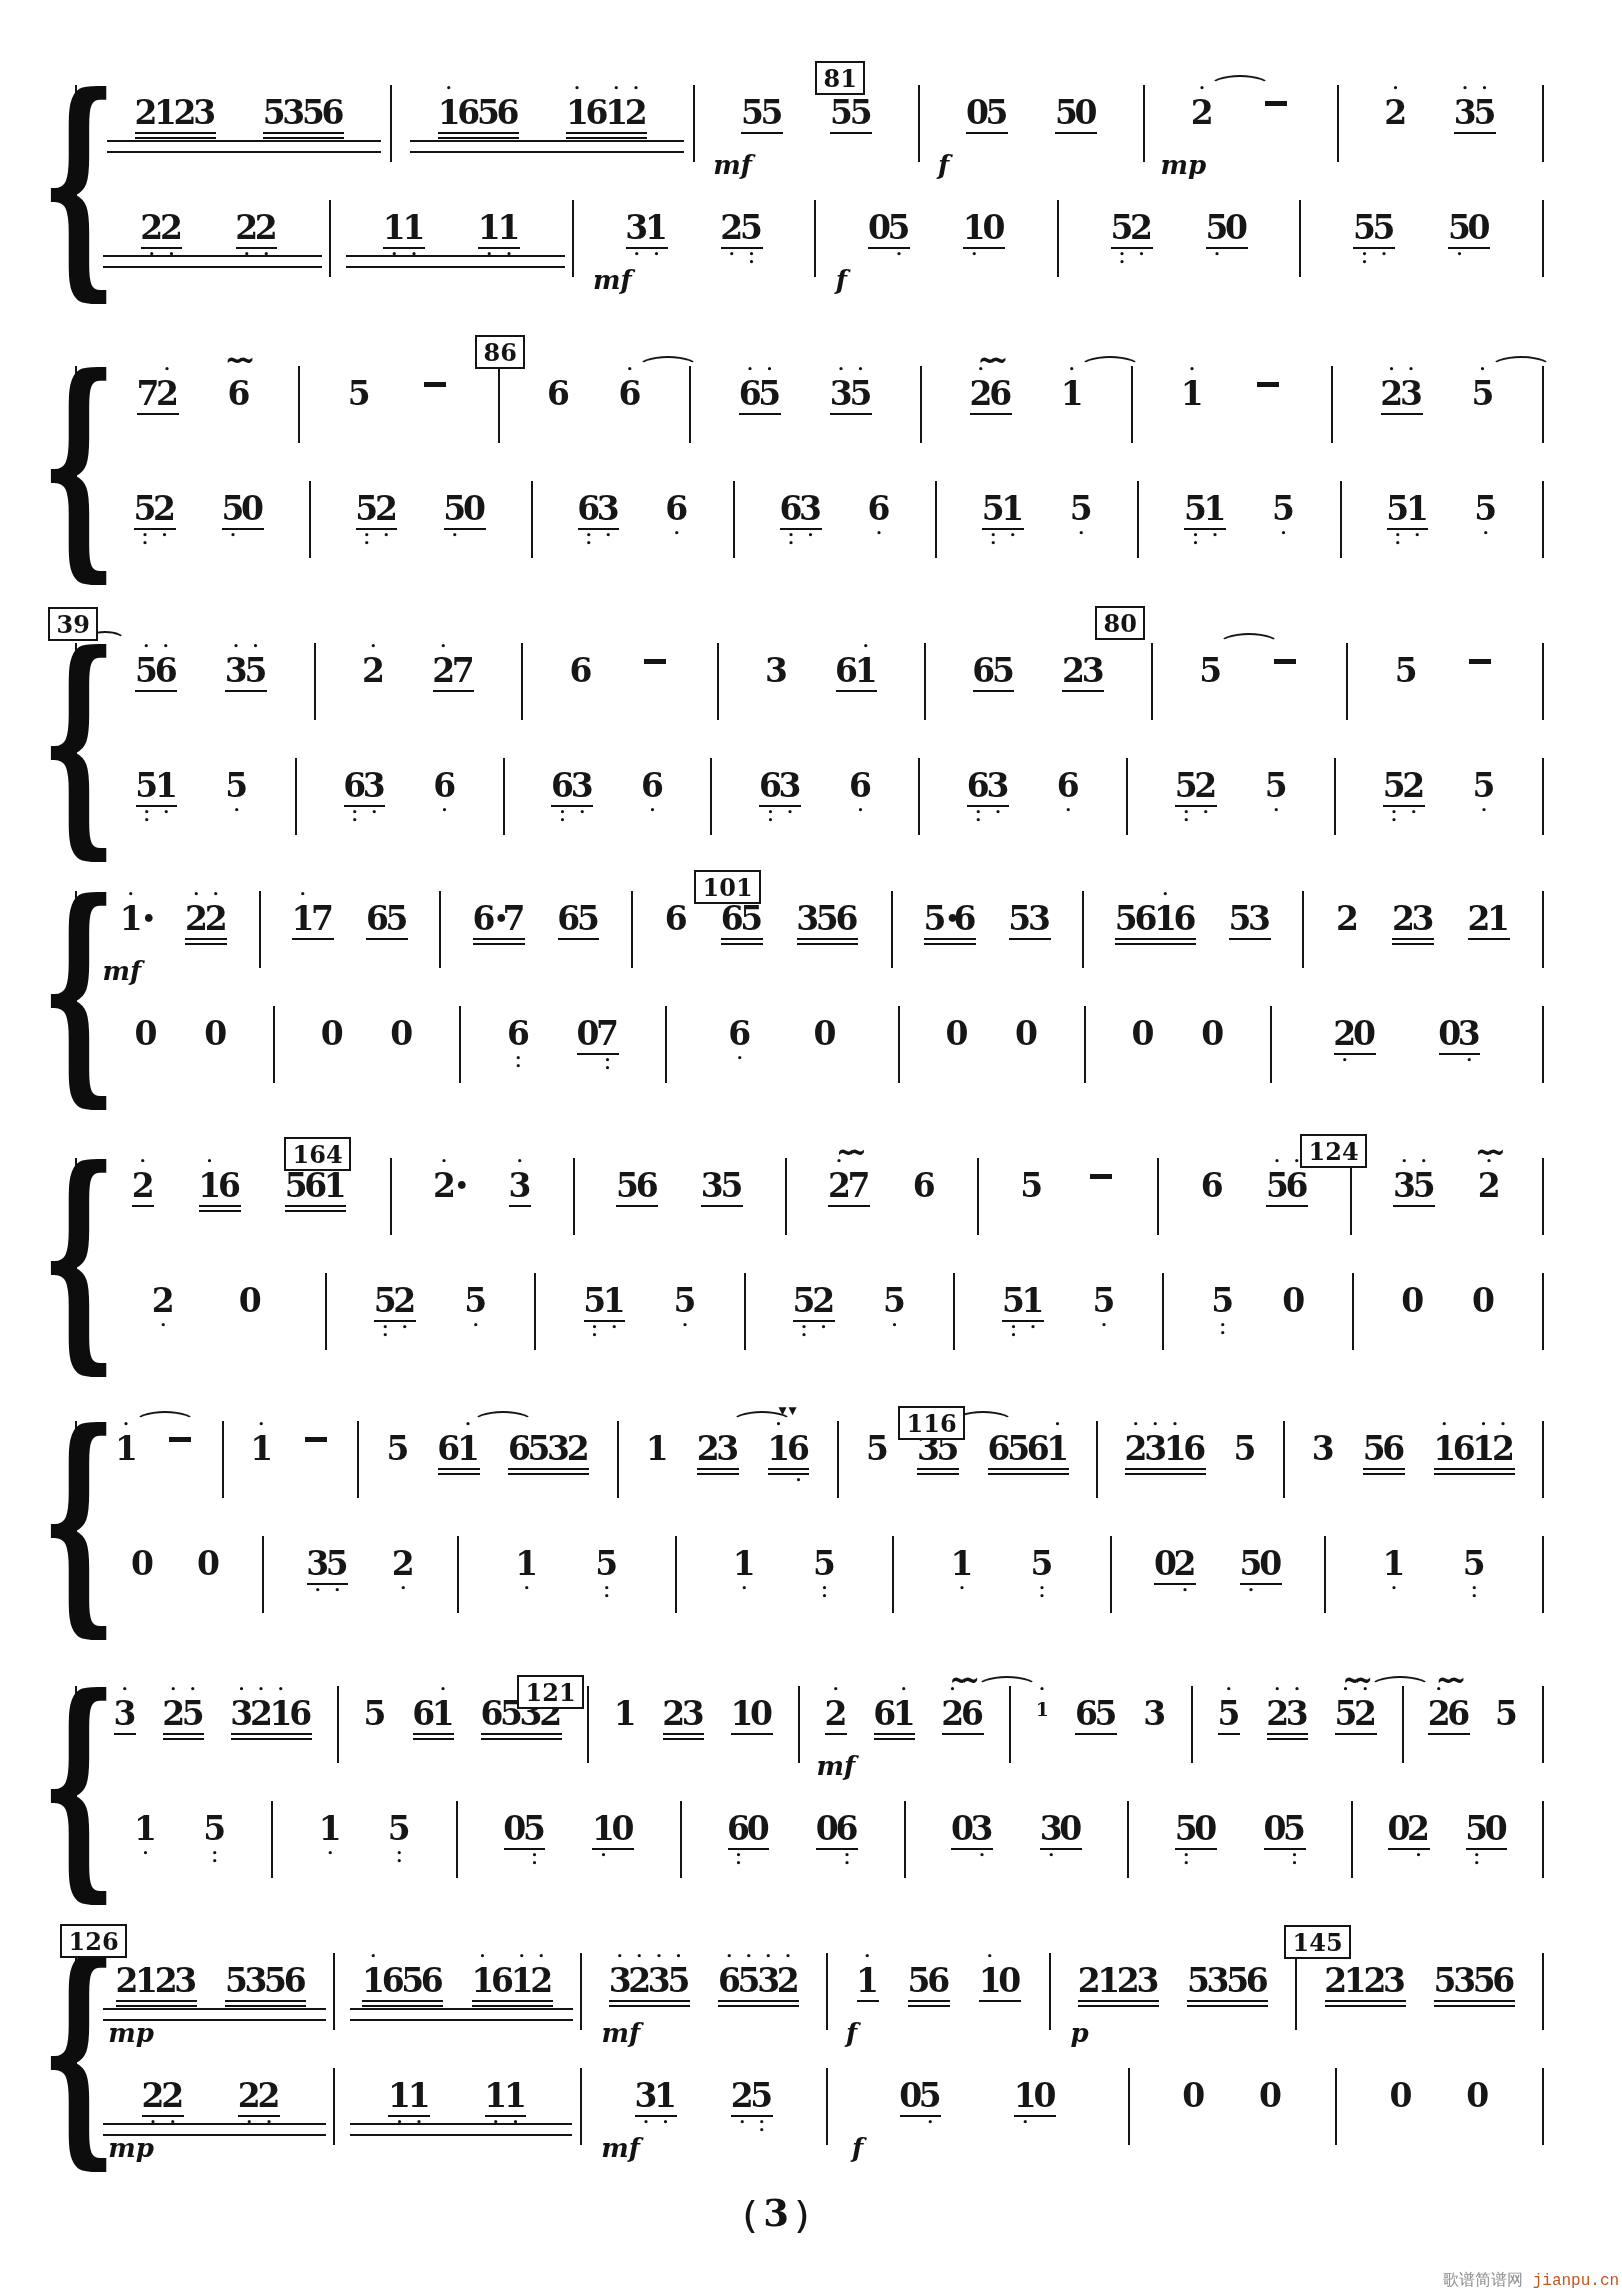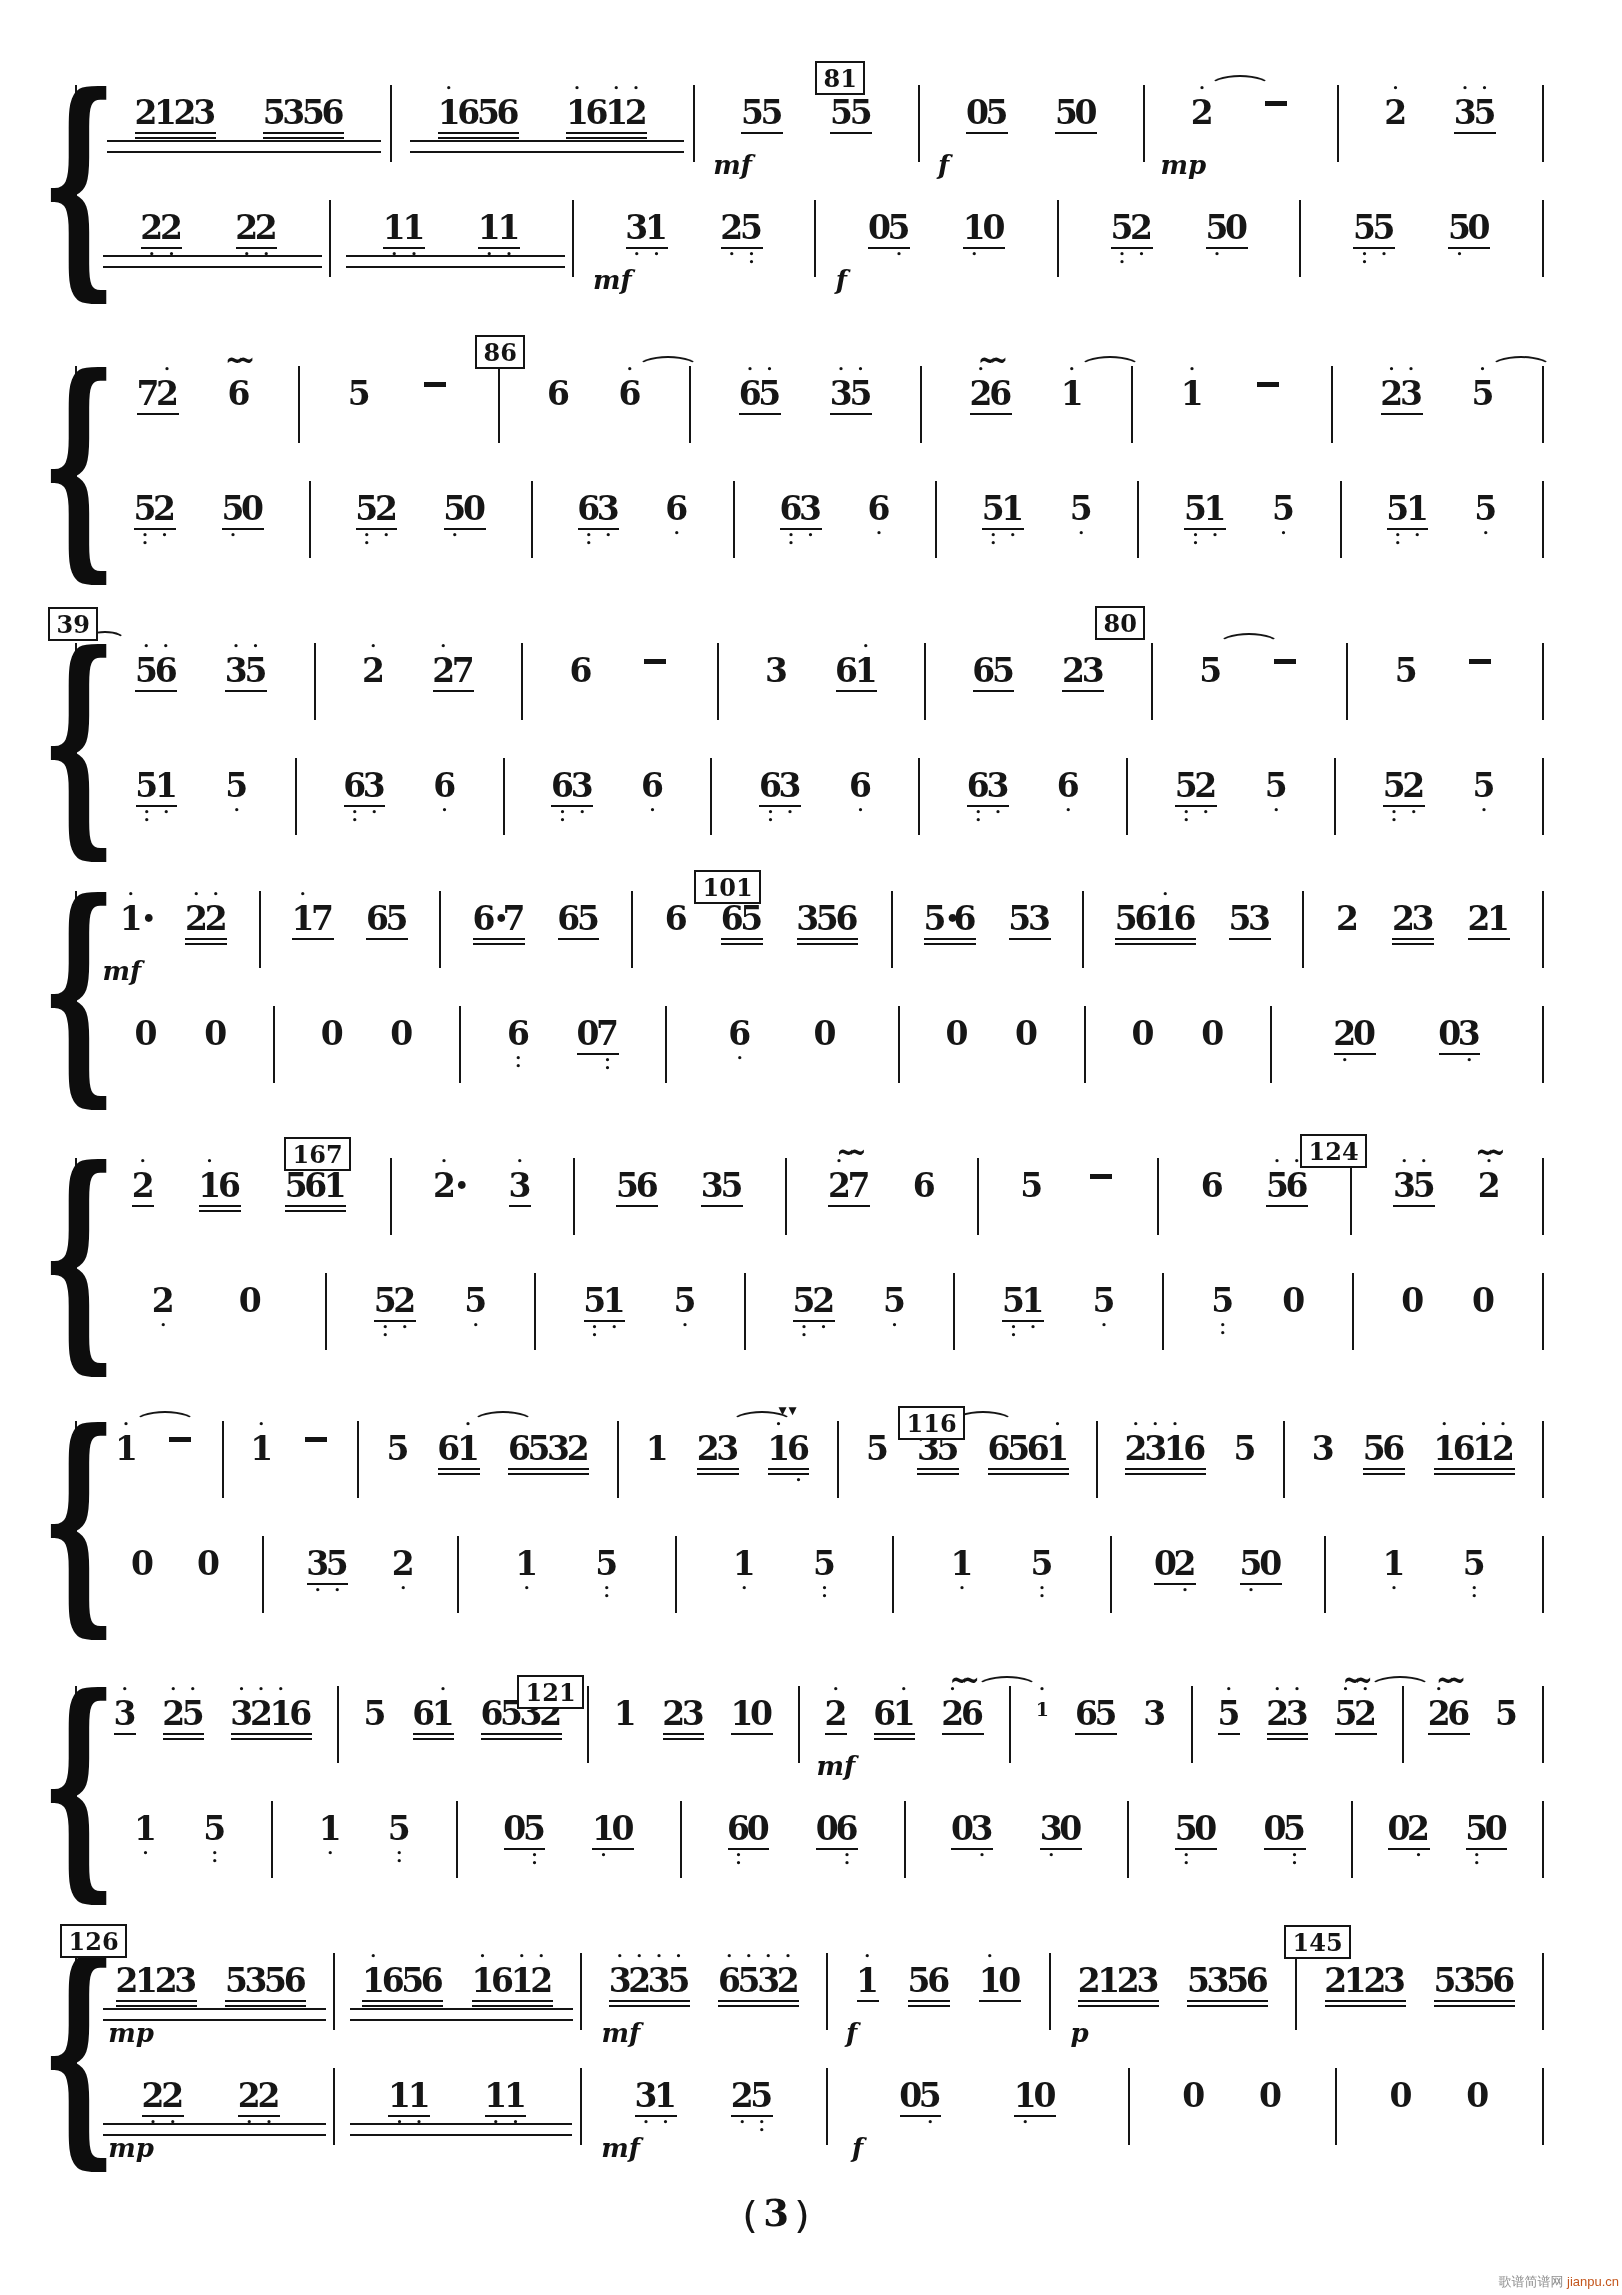--- a/index.html
+++ b/index.html
@@ -43,21 +43,21 @@
   .dyn{position:absolute;left:8%;top:65px;font-style:italic;font-weight:bold;font-size:26px;
        font-family:"DejaVu Serif",serif;color:#131313;}
   .lines{position:absolute;left:6%;right:3%;top:55px;height:8.5px;
          border-top:2px solid #141414;border-bottom:2px solid #141414;}
   
   .rmark{position:absolute;border:2px solid #141414;background:#fff;padding:0.7px 6.5px;
          font-size:24px;font-weight:bold;font-family:"DejaVu Serif",serif;color:#141414;}
   
   .pagenum{position:absolute;left:667px;width:222px;top:2189px;text-align:center;
            font-size:37px;font-weight:bold;letter-spacing:3.9px;color:#141414;}
-  .wm{position:absolute;right:3.9px;bottom:3.9px;font-family:Liberation Sans, sans-serif;font-size:13px;}
+  .wm{position:absolute;right:3.9px;bottom:3.9px;font-family:Liberation Mono, monospace;font-size:16px;}
 </style>
 </head>
 <body>
 
 <div class="page">
   <div id="systems">
       <div class="system" style="top: 85px;">
         <span class="brace">{</span>
         <div class="voices">
           <div class="vrow">
@@ -3518,21 +3518,21 @@
           </div>
         </div>
       </div>
     </div>
   <div id="rmarks">
       <div class="rmark" style="left: 815px; top: 61px;">81</div>
       <div class="rmark" style="left: 475px; top: 335px;">86</div>
       <div class="rmark" style="left: 48px; top: 607px;">39</div>
       <div class="rmark" style="left: 1095px; top: 606px;">80</div>
       <div class="rmark" style="left: 694px; top: 870px;">101</div>
-      <div class="rmark" style="left: 284px; top: 1137px;">167</div>
+      <div class="rmark" style="left: 284px; top: 1137px;">164</div>
       <div class="rmark" style="left: 1300px; top: 1134px;">124</div>
       <div class="rmark" style="left: 898px; top: 1406px;">116</div>
       <div class="rmark" style="left: 517px; top: 1675px;">121</div>
       <div class="rmark" style="left: 60px; top: 1924px;">126</div>
       <div class="rmark" style="left: 1284px; top: 1925px;">145</div>
     </div>
   <div class="pagenum">（3）</div>
   <div class="wm">
     <span style="color: rgb(143, 143, 143);">歌谱简谱网</span>
     <a href="#" style="text-decoration: none; color: rgb(196, 86, 29);">jianpu.cn</a>

